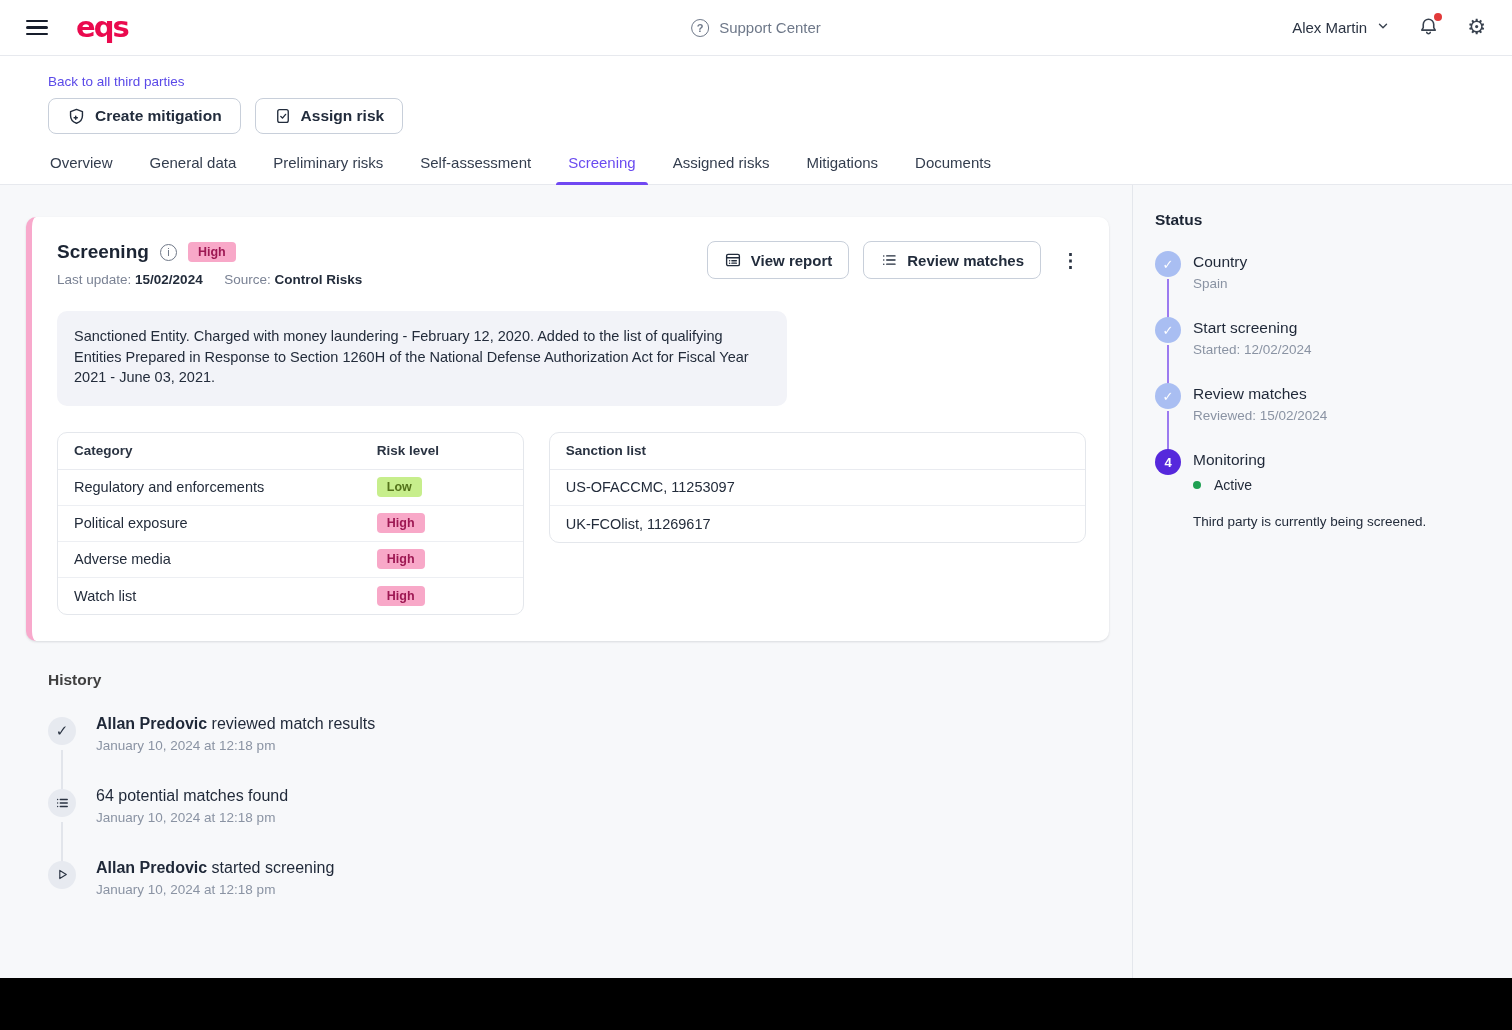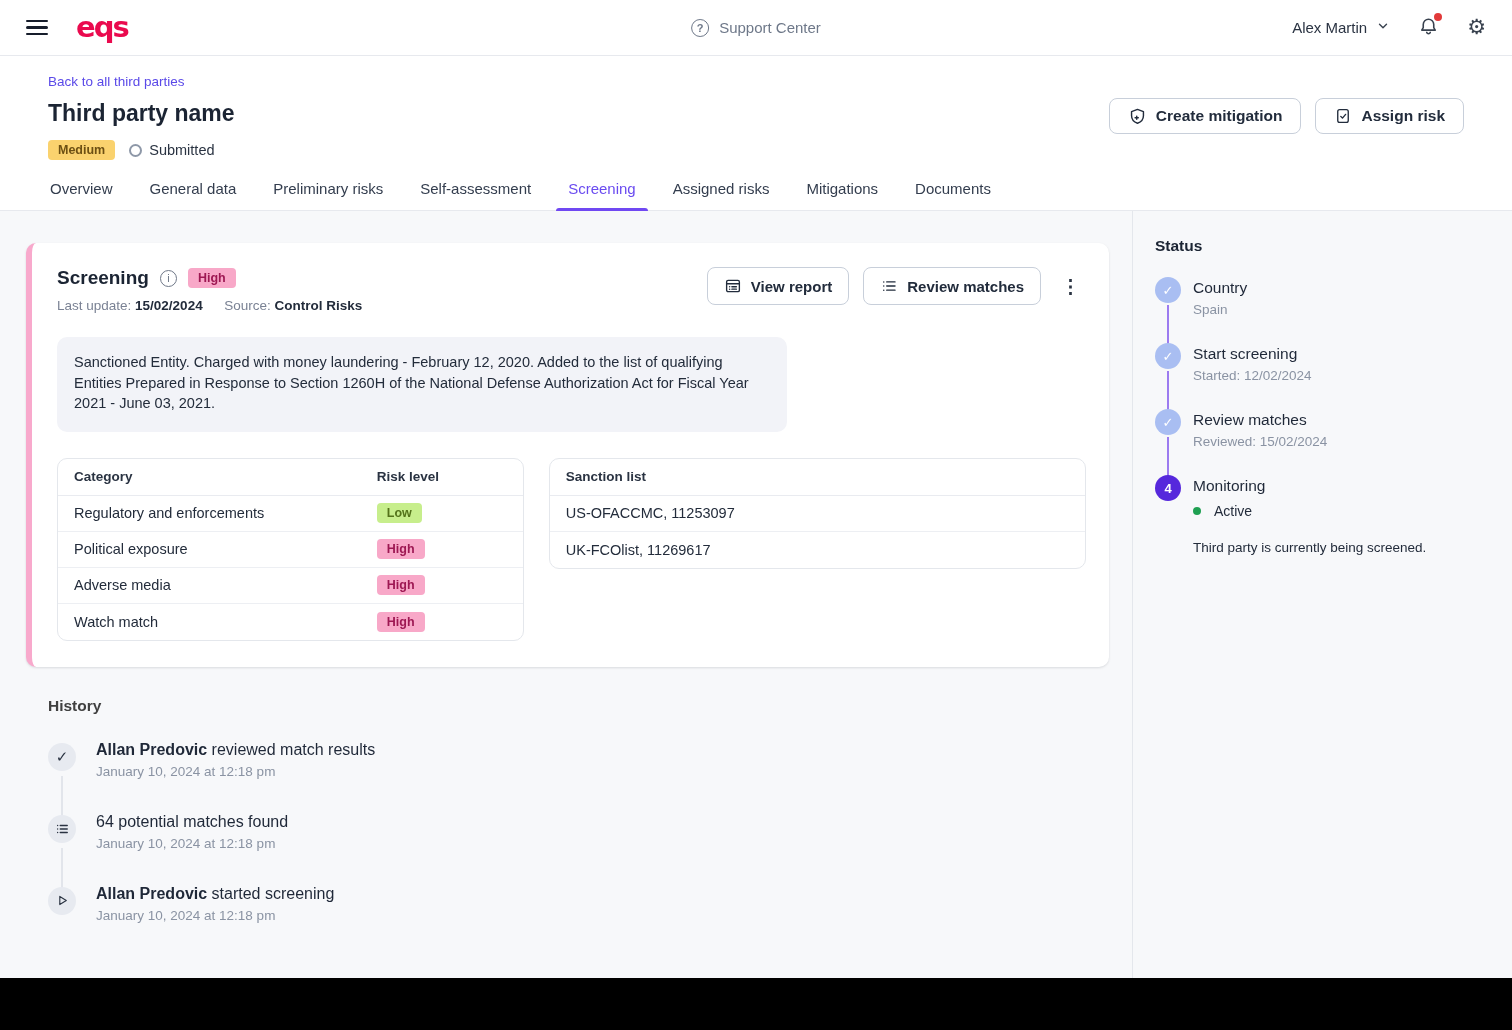--- a/index.html
+++ b/index.html
@@ -146,30 +146,20 @@
         </svg>
       <span class="bell-dot"></span>
     </div>
     <div class="gear"><span>⚙</span></div>
   </div>
 </header>
 
 <section class="page-header">
   <a class="back-link">Back to all third parties</a>
   <div class="title-row">
-    <div>
-      <h1 class="page-title">Third party name</h1>
-      <div class="badge-row">
-        <span class="badge badge-medium">Medium</span>
-        <span class="submitted">
-          <span class="ring"></span>
-          <span>Submitted</span>
-        </span>
-      </div>
-    </div>
     <div class="header-actions">
       <button class="btn">
         <svg class="ic" width="19" height="19" viewBox="0 0 24 24" fill="none" stroke="#222C3C" stroke-width="1.8" stroke-linecap="round" stroke-linejoin="round">
             <path d="M12 3l7.5 2.8V11c0 4.6-3.1 7.9-7.5 9.5C7.6 18.9 4.5 15.6 4.5 11V5.8z"></path>
             <line x1="9" y1="13.5" x2="13" y2="13.5"></line>
             <line x1="11" y1="11.5" x2="11" y2="15.5"></line>
           </svg>
         <span>Create mitigation</span>
       </button>
       <button class="btn">
@@ -257,21 +247,21 @@
           </div>
           <div class="tbl-row">
             <span class="col-cat">Political exposure</span>
             <span class="col-risk"><span class="badge badge-high">High</span></span>
           </div>
           <div class="tbl-row">
             <span class="col-cat">Adverse media</span>
             <span class="col-risk"><span class="badge badge-high">High</span></span>
           </div>
           <div class="tbl-row">
-            <span class="col-cat">Watch match</span>
+            <span class="col-cat">Watch list</span>
             <span class="col-risk"><span class="badge badge-high">High</span></span>
           </div>
         </div>
 
         <div class="tbl tbl-sanction">
           <div class="tbl-head">
             <span>Sanction list</span>
           </div>
           <div class="tbl-row">
             <span>US-OFACCMC, 11253097</span>

